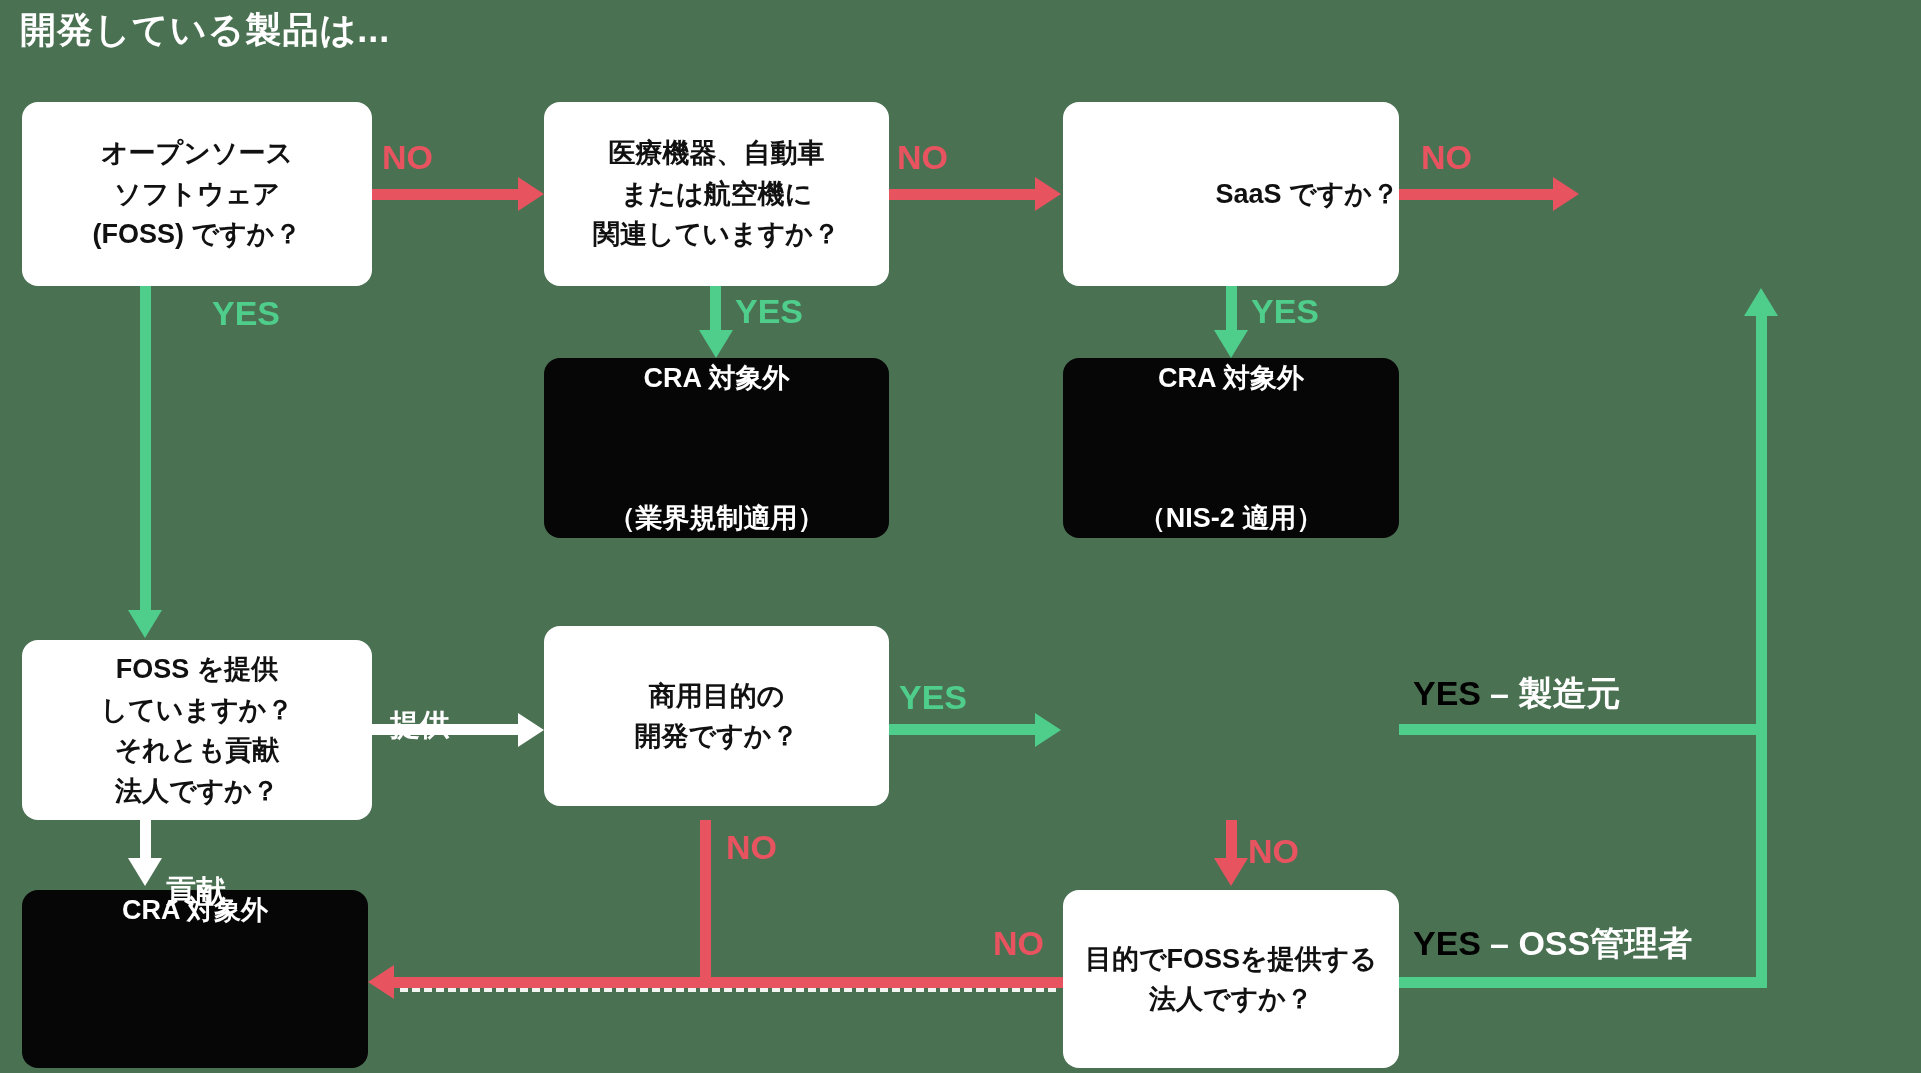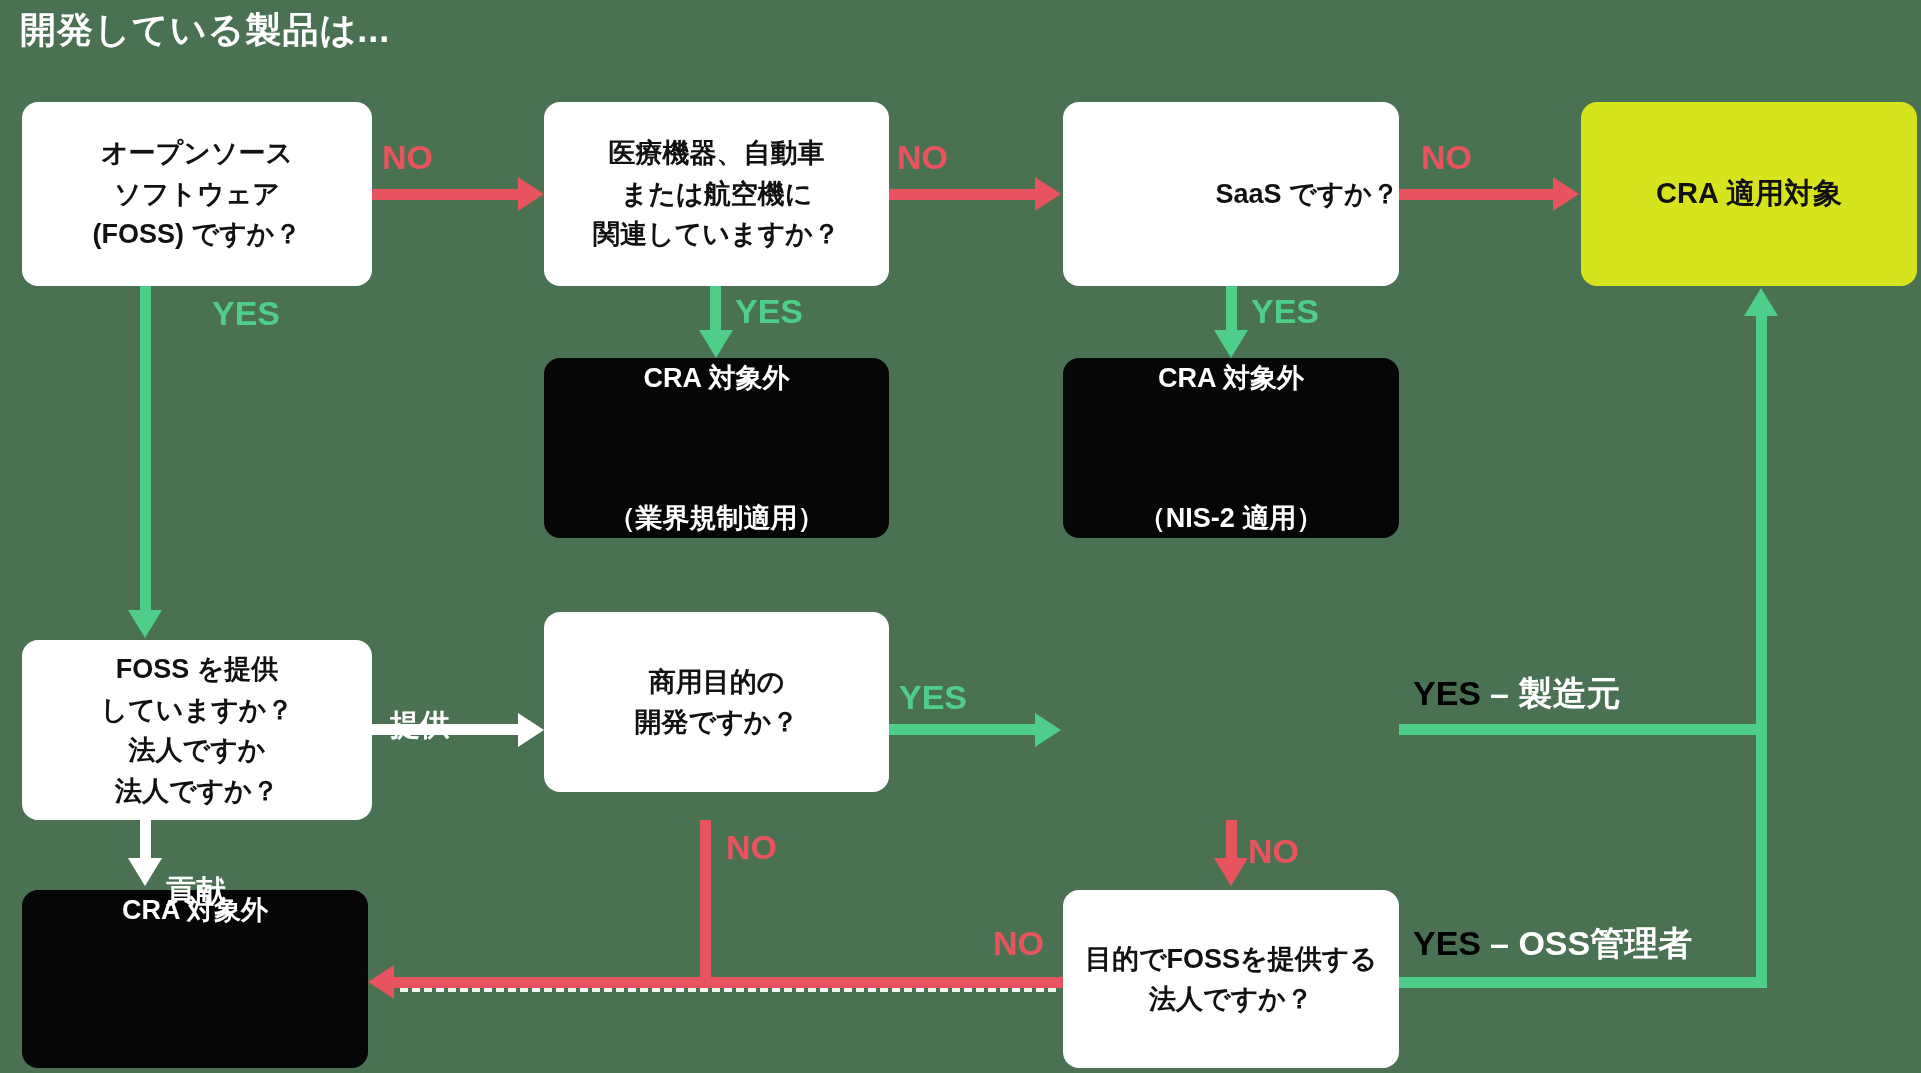--- a/index.html
+++ b/index.html
@@ -83,40 +83,37 @@
     <span>(FOSS) ですか？</span>
   </div>
   <div class="node white" style="left:544px;top:102px;width:345px;height:184px;">
     <span>医療機器、自動車</span>
     <span>または航空機に</span>
     <span>関連していますか？</span>
   </div>
   <div class="node white" style="left:1063px;top:102px;width:336px;height:184px;align-items:flex-end;">
     <span>SaaS ですか？</span>
   </div>
-  <div class="node yellow" style="left:1581px;top:102px;width:336px;height:184px;">
-    <span>CRA 適用対象</span>
-  </div>
 
   <div class="node black" style="left:544px;top:358px;width:345px;height:180px;">
     <span>CRA 対象外</span>
     <span>（業界規制適用）</span>
   </div>
   <div class="node black" style="left:1063px;top:358px;width:336px;height:180px;">
     <span>CRA 対象外</span>
     <span>（NIS-2 適用）</span>
   </div>
 
   <div class="node white" style="left:22px;top:640px;width:350px;height:180px;">
     <span>FOSS を提供</span>
     <span>していますか？</span>
-    <span>法人ですか</span>
+    <span>それとも貢献</span>
     <span>法人ですか？</span>
   </div>
-  <div class="node white" style="left:544px;top:612px;width:345px;height:180px;">
+  <div class="node white" style="left:544px;top:626px;width:345px;height:180px;">
     <span>商用目的の</span>
     <span>開発ですか？</span>
   </div>
 
   <div class="node black" style="left:22px;top:890px;width:346px;height:178px;">
     <span>CRA 対象外</span>
   </div>
   <div class="node white" style="left:1063px;top:890px;width:336px;height:178px;">
     <span>目的でFOSSを提供する</span>
     <span>法人ですか？</span>

